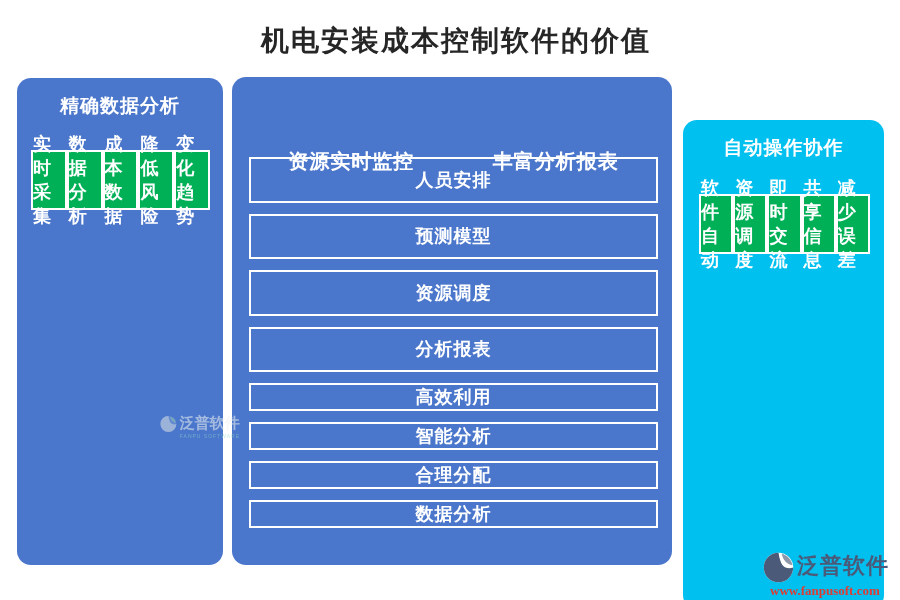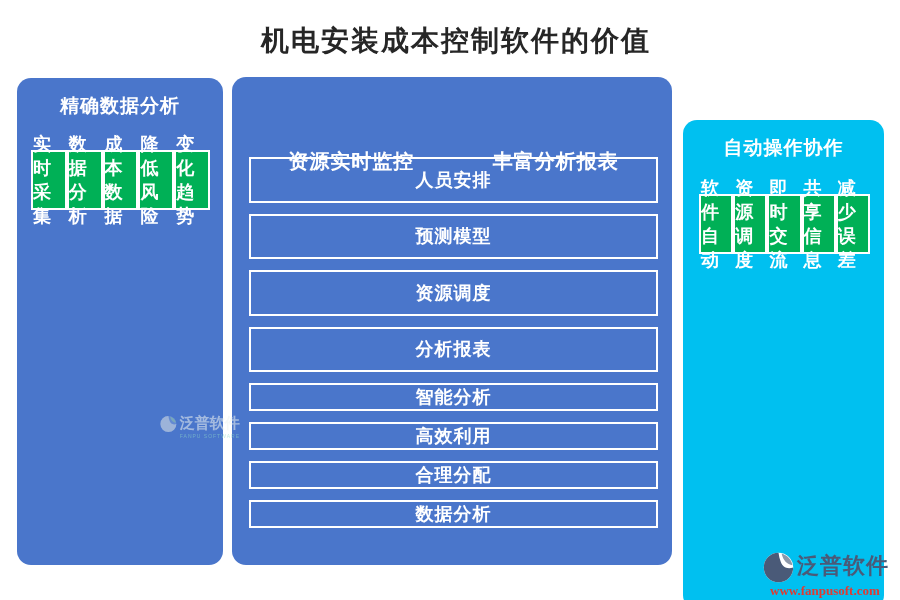--- a/index.html
+++ b/index.html
@@ -110,22 +110,22 @@
   <section class="panel panel-blue panel-mid">
     <div class="mid-headers">
       <div class="mid-header">资源实时监控</div>
       <div class="mid-header">丰富分析报表</div>
     </div>
     <div class="mid-grid">
       <div class="mid-cell">人员安排</div>
       <div class="mid-cell">预测模型</div>
       <div class="mid-cell">资源调度</div>
       <div class="mid-cell">分析报表</div>
+      <div class="mid-cell">高效利用</div>
       <div class="mid-cell">智能分析</div>
-      <div class="mid-cell">高效利用</div>
       <div class="mid-cell">合理分配</div>
       <div class="mid-cell">数据分析</div>
     </div>
   </section>
 
   <section class="panel panel-cyan panel-right">
     <div class="panel-title">自动操作协作</div>
     <div class="btn-col">
       <div class="green-btn">软件自动</div>
       <div class="green-btn">资源调度</div>

